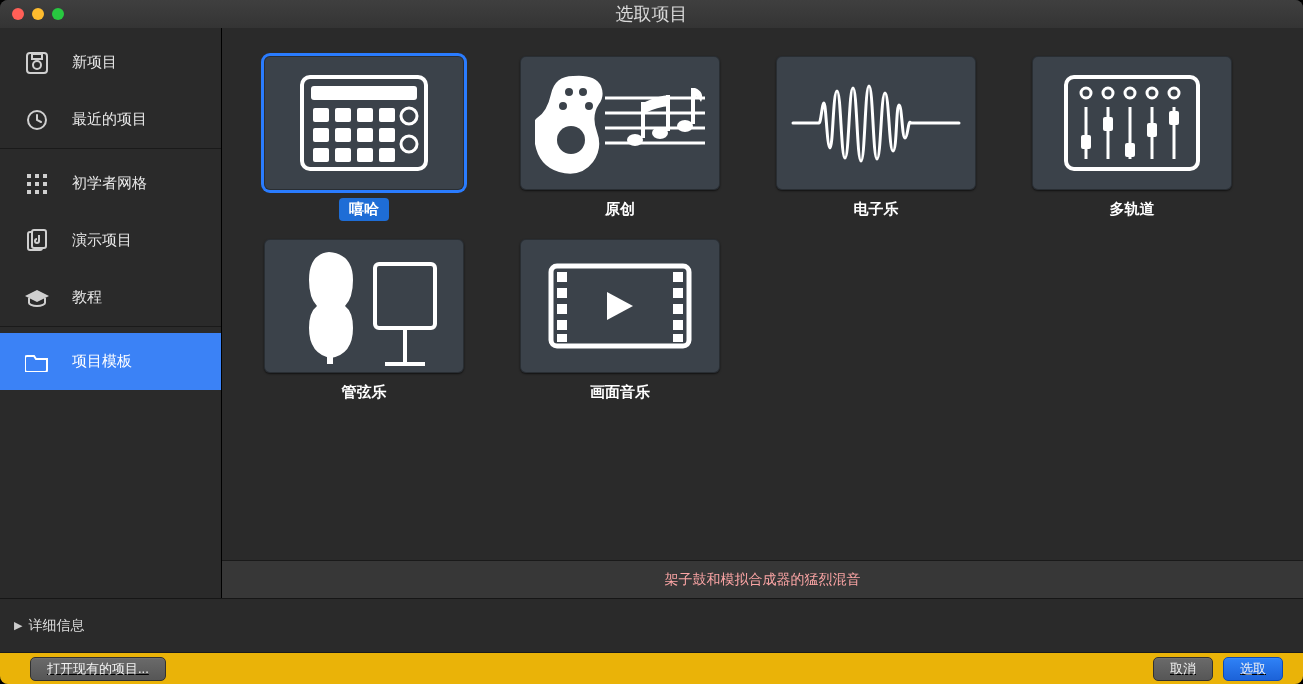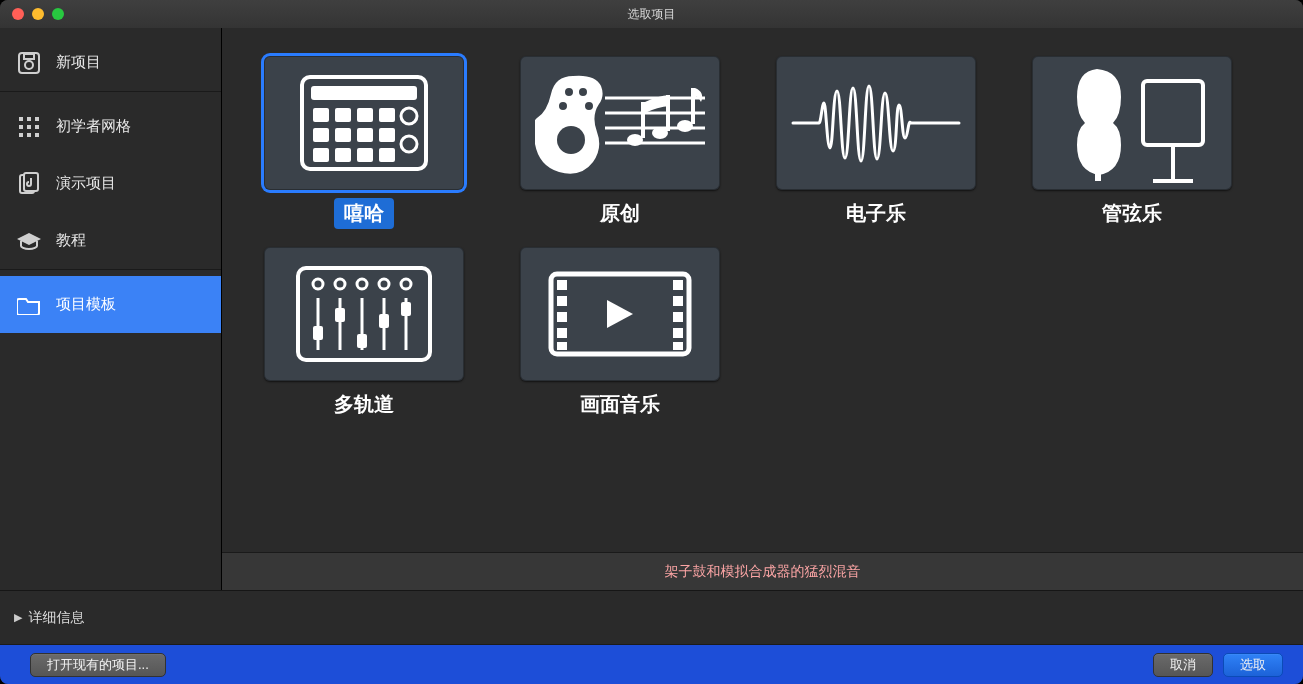--- a/index.html
+++ b/index.html
@@ -28,32 +28,32 @@
     position: relative;
     flex: none;
   }
   .traffic { display: flex; gap: 8px; margin-left: 12px; }
   .tl { width: 12px; height: 12px; border-radius: 50%; }
   .red { background:#ff5f57; }
   .yellow{ background:#febc2e; }
   .green { background:#28c840; }
   .titlebar-title {
     position: absolute; left: 50%; transform: translateX(-50%);
-    color:#d9d9d9; font-size:12px;
+    color:#d9d9d9; font-size:18px;
   }
   .body { flex:1; display:flex; min-height:0; }
   .sidebar {
     width: 222px; background:#2a2a2a; border-right:1px solid #000;
     display:flex; flex-direction:column;
   }
   .sidebar .group { padding-top:6px; }
   .side-item {
     display:flex; align-items:center;
     height:57px;
-    padding:0 16px; gap:14px;
+    padding:0 24px; gap:22px;
     color:#e8e8e8; font-size:15px;
     cursor:pointer;
   }
   .side-item.active { background:#3b82f6; color:#fff; }
   .icon { width:26px; height:26px; display:flex; align-items:center; justify-content:center; flex:none; }
   .sep { height:1px; background:#1a1a1a; margin:0; }
   .content {
     flex:1; display:flex; flex-direction:column; background:#2a2a2a;
   }
   .grid-area {
@@ -63,39 +63,40 @@
   .card { width:256px; margin-bottom:18px; display:flex; flex-direction:column; align-items:center; }
   .thumb {
     width:200px; height:134px; border-radius:6px;
     background:#3b424a;
     display:flex; align-items:center; justify-content:center;
     box-shadow: inset 0 0 0 1px rgba(0,0,0,.3), 0 1px 2px rgba(0,0,0,.6);
     cursor:pointer;
   }
   .thumb.selected { box-shadow: 0 0 0 3px #2a7cff, inset 0 0 0 1px rgba(0,0,0,.3); }
   .card-label {
-    margin-top:8px; padding:2px 10px; color:#fff; font-size:20px; font-weight:600;
+    margin-top:8px; padding:2px 10px; color:#fff; font-size:15px; font-weight:600;
     border-radius:4px;
   }
   .card-label.selected { background:#1e6dd6; }
   .desc-bar {
     height:38px; background:#373737; color:#fca5a5;
     display:flex; align-items:center; justify-content:center;
     font-size:14px; border-top:1px solid #1a1a1a;
   }
   .detail-row {
     height:54px; border-top:1px solid #161616;
     display:flex; align-items:center; padding:0 14px;
     color:#ddd; font-size:14px; background:#2a2a2a;
   }
   .disclosure { margin-right:6px; font-size:11px; color:#ccc;}
   .footer {
-    height:40px; background:#1d4ed8;
+    height:32px; background:#eab308;
     display:flex; align-items:center; padding:0 20px;
     border-top:1px solid #1b1b1b;
+    text-decoration:underline;
   }
   .footer .spacer { flex:1; }
   .btn {
     height:24px; padding:0 16px; border-radius:5px;
     background:linear-gradient(#6a6a6a,#565656);
     border:1px solid #323232; color:#f2f2f2; font-size:13px;
     display:flex; align-items:center; cursor:pointer;
     box-shadow:0 1px 0 rgba(255,255,255,.05) inset;
     margin-left:10px;
   }
@@ -121,20 +122,29 @@
       <div class="group">
         <div class="side-item">
           <span class="icon">
             <svg width="24" height="24" viewBox="0 0 24 24">
                 <rect x="2" y="2" width="20" height="20" rx="3" fill="none" stroke="#cfcfcf" stroke-width="2"></rect>
                 <circle cx="12" cy="14" r="4" fill="none" stroke="#cfcfcf" stroke-width="2"></circle>
                 <rect x="7" y="3" width="10" height="5" fill="none" stroke="#cfcfcf" stroke-width="2"></rect>
               </svg>
           </span>
           <span>新项目</span>
+        </div>
+        <div class="side-item">
+          <span class="icon">
+            <svg width="24" height="24" viewBox="0 0 24 24">
+                <circle cx="12" cy="12" r="9" fill="none" stroke="#cfcfcf" stroke-width="2"></circle>
+                <path d="M12 7v5l4 2" fill="none" stroke="#cfcfcf" stroke-width="2" stroke-linecap="round"></path>
+              </svg>
+          </span>
+          <span>最近的项目</span>
         </div>
       </div>
       <div class="sep"></div>
 
       <div class="group">
         <div class="side-item">
           <span class="icon">
             <svg width="22" height="22" viewBox="0 0 22 22">
               <g fill="#cfcfcf">
                 <rect x="1" y="1" width="4" height="4"></rect>
@@ -248,37 +258,20 @@
             <div class="thumb">
               <svg width="170" height="80" viewBox="0 0 170 80">
                 <path d="M2 40 H28 C30 40 31 20 33 20 S36 65 39 65 S42 8 46 8 S50 75 54 75 S58 5 62 5 S66 78 70 78 S74 3 78 3 S82 76 86 76 S90 10 94 10 S98 68 102 68 S105 22 108 22 S111 55 114 55 S117 35 120 40 H168" fill="none" stroke="#fff" stroke-width="3" stroke-linecap="round"></path>
               </svg>
             </div>
             <div class="card-label">电子乐</div>
           </div>
 
           <div class="card">
             <div class="thumb">
-              <svg width="170" height="120" viewBox="0 0 170 120">
-                <g fill="#fff">
-                  <path d="M50 6 q-20 2 -20 28 q0 18 8 26 q-8 6 -8 22 q0 26 22 30 q22 -4 22 -30 q0 -16 -8 -22 q8 -8 8 -26 q0 -26 -24 -28 z"></path>
-                  <rect x="48" y="106" width="6" height="12"></rect>
-                </g>
-                <g stroke="#fff" stroke-width="4" fill="#3b424a">
-                  <rect x="96" y="18" width="60" height="64" rx="4"></rect>
-                  <line x1="126" y1="82" x2="126" y2="118"></line>
-                  <line x1="106" y1="118" x2="146" y2="118"></line>
-                </g>
-              </svg>
-            </div>
-            <div class="card-label">管弦乐</div>
-          </div>
-
-          <div class="card">
-            <div class="thumb">
               <svg width="140" height="100" viewBox="0 0 140 100">
                 <rect x="4" y="4" width="132" height="92" rx="8" fill="none" stroke="#fff" stroke-width="4"></rect>
                 <g stroke="#fff" stroke-width="3">
                   <circle cx="24" cy="20" r="5" fill="none"></circle>
                     <circle cx="46" cy="20" r="5" fill="none"></circle>
                     <circle cx="68" cy="20" r="5" fill="none"></circle>
                     <circle cx="90" cy="20" r="5" fill="none"></circle>
                     <circle cx="112" cy="20" r="5" fill="none"></circle>
                   <line x1="24" y1="34" x2="24" y2="86"></line>
                     <line x1="46" y1="34" x2="46" y2="86"></line>
@@ -293,20 +286,37 @@
                     <rect x="85" y="50" width="10" height="14" rx="2"></rect>
                     <rect x="107" y="38" width="10" height="14" rx="2"></rect>
                 </g>
               </svg>
             </div>
             <div class="card-label">多轨道</div>
           </div>
 
           <div class="card">
             <div class="thumb">
+              <svg width="170" height="120" viewBox="0 0 170 120">
+                <g fill="#fff">
+                  <path d="M50 6 q-20 2 -20 28 q0 18 8 26 q-8 6 -8 22 q0 26 22 30 q22 -4 22 -30 q0 -16 -8 -22 q8 -8 8 -26 q0 -26 -24 -28 z"></path>
+                  <rect x="48" y="106" width="6" height="12"></rect>
+                </g>
+                <g stroke="#fff" stroke-width="4" fill="#3b424a">
+                  <rect x="96" y="18" width="60" height="64" rx="4"></rect>
+                  <line x1="126" y1="82" x2="126" y2="118"></line>
+                  <line x1="106" y1="118" x2="146" y2="118"></line>
+                </g>
+              </svg>
+            </div>
+            <div class="card-label">管弦乐</div>
+          </div>
+
+          <div class="card">
+            <div class="thumb">
               <svg width="150" height="100" viewBox="0 0 150 100">
                 <rect x="6" y="10" width="138" height="80" rx="6" fill="none" stroke="#fff" stroke-width="5"></rect>
                 <g fill="#fff">
                   <rect x="12" y="16" width="10" height="10"></rect>
                     <rect x="12" y="32" width="10" height="10"></rect>
                     <rect x="12" y="48" width="10" height="10"></rect>
                     <rect x="12" y="64" width="10" height="10"></rect>
                     <rect x="12" y="78" width="10" height="8"></rect>
                   <rect x="128" y="16" width="10" height="10"></rect>
                     <rect x="128" y="32" width="10" height="10"></rect>

